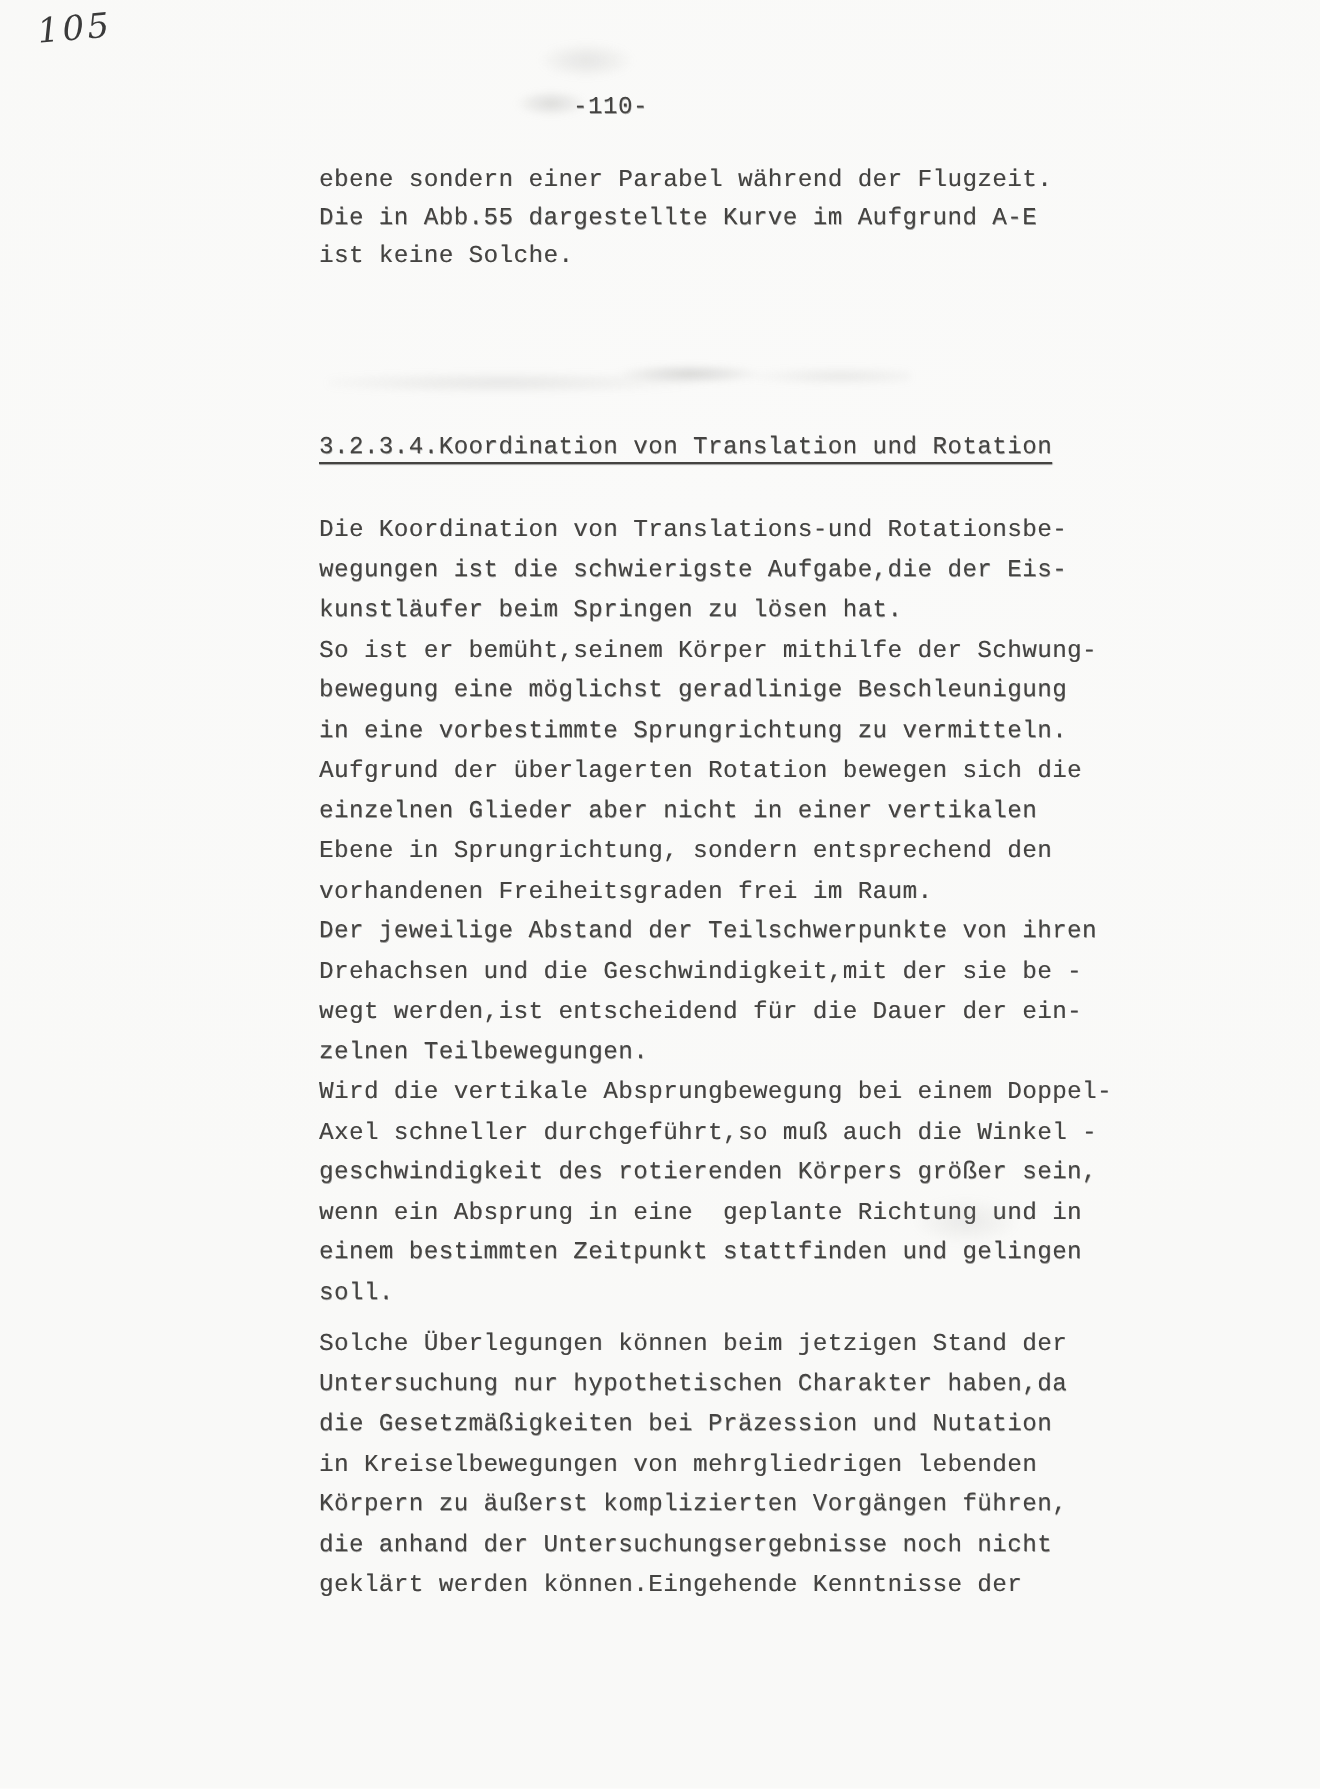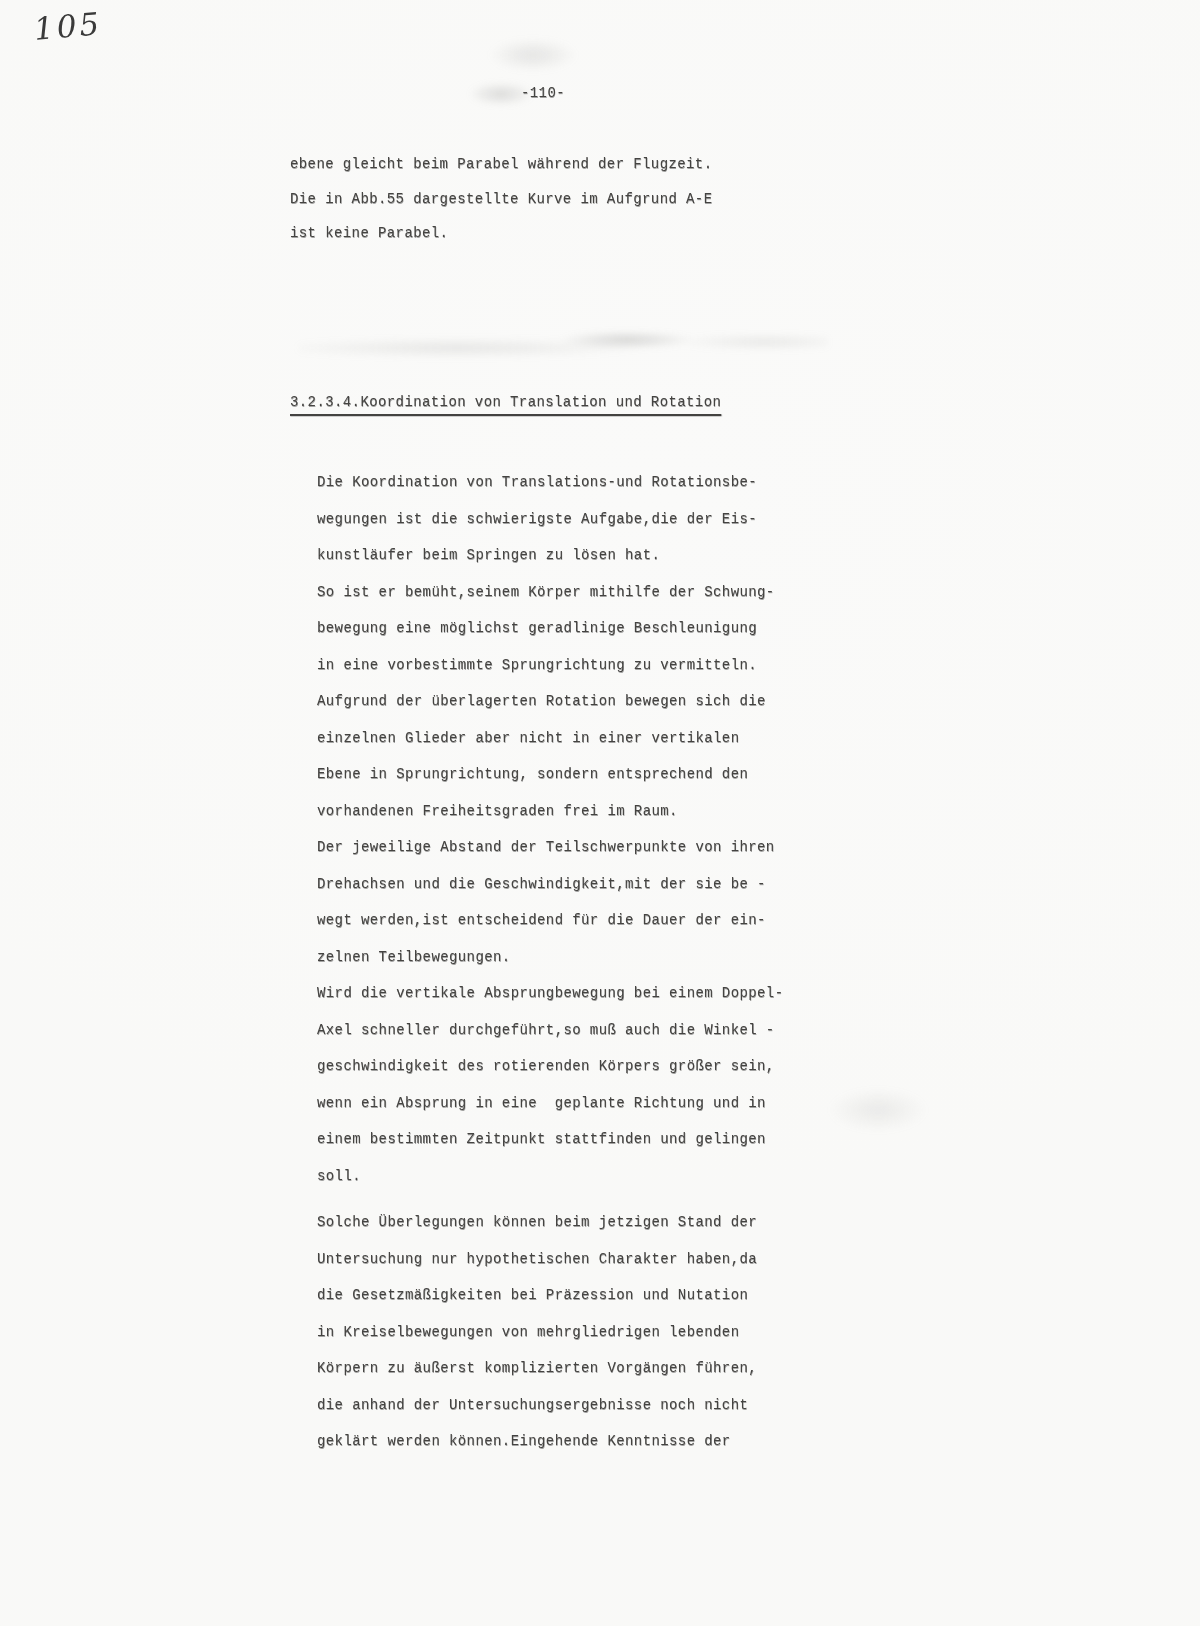--- a/index.html
+++ b/index.html
@@ -15,21 +15,21 @@
   }
   .page {
     position: absolute;
     inset: 0;
     background:
       radial-gradient(ellipse 900px 700px at 55% 30%, rgba(250,250,249,1), rgba(247,247,245,0.6)),
       #fcfcfb;
   }
   .typed {
     font-family: "Liberation Mono", "DejaVu Sans Mono", monospace;
-    font-size: 14px;
+    font-size: 22px;
     letter-spacing: 0.4px;
     color: #444341;
     white-space: pre;
     text-shadow: 0.4px 0.5px 0.6px rgba(55,55,55,0.45);
   }
   .handwritten {
     position: absolute;
     left: 34px;
     top: 8px;
     font-family: "DejaVu Serif", serif;
@@ -54,21 +54,20 @@
     position: absolute;
     left: 290px;
     top: 394px;
     text-decoration: underline;
     text-decoration-thickness: 2px;
     text-underline-offset: 8px;
   }
   .para {
     position: absolute;
     left: 290px;
-    margin-left: 27px;
   }
   .para .line { line-height: 36.5px; }
   .para1 { top: 464px; }
   .para2 { top: 1204px; }
   .smudge {
     position: absolute;
     pointer-events: none;
     filter: blur(3px);
   }
   .smudge-a {
@@ -96,21 +95,21 @@
 
 <div class="page">
 
   <div class="handwritten">105</div>
 
   <div class="smudge smudge-a"></div>
   <div class="smudge smudge-b"></div>
 
   <div class="pagenum typed">-110-</div>
 
-  <div class="intro typed"><div class="line">ebene gleicht beim Parabel während der Flugzeit.</div><div class="line">Die in Abb.55 dargestellte Kurve im Aufgrund A-E</div><div class="line">ist keine Parabel.</div></div>
+  <div class="intro typed"><div class="line">ebene sondern einer Parabel während der Flugzeit.</div><div class="line">Die in Abb.55 dargestellte Kurve im Aufgrund A-E</div><div class="line">ist keine Solche.</div></div>
 
   <div class="smudge smudge-c"></div>
 
   <div class="heading typed">3.2.3.4.Koordination von Translation und Rotation</div>
 
   <div class="para para1 typed"><div class="line">Die Koordination von Translations-und Rotationsbe-</div><div class="line">wegungen ist die schwierigste Aufgabe,die der Eis-</div><div class="line">kunstläufer beim Springen zu lösen hat.</div><div class="line">So ist er bemüht,seinem Körper mithilfe der Schwung-</div><div class="line">bewegung eine möglichst geradlinige Beschleunigung</div><div class="line">in eine vorbestimmte Sprungrichtung zu vermitteln.</div><div class="line">Aufgrund der überlagerten Rotation bewegen sich die</div><div class="line">einzelnen Glieder aber nicht in einer vertikalen</div><div class="line">Ebene in Sprungrichtung, sondern entsprechend den</div><div class="line">vorhandenen Freiheitsgraden frei im Raum.</div><div class="line">Der jeweilige Abstand der Teilschwerpunkte von ihren</div><div class="line">Drehachsen und die Geschwindigkeit,mit der sie be -</div><div class="line">wegt werden,ist entscheidend für die Dauer der ein-</div><div class="line">zelnen Teilbewegungen.</div><div class="line">Wird die vertikale Absprungbewegung bei einem Doppel-</div><div class="line">Axel schneller durchgeführt,so muß auch die Winkel -</div><div class="line">geschwindigkeit des rotierenden Körpers größer sein,</div><div class="line">wenn ein Absprung in eine  geplante Richtung und in</div><div class="line">einem bestimmten Zeitpunkt stattfinden und gelingen</div><div class="line">soll.</div></div>
 
   <div class="smudge smudge-d"></div>
 
   <div class="para para2 typed"><div class="line">Solche Überlegungen können beim jetzigen Stand der</div><div class="line">Untersuchung nur hypothetischen Charakter haben,da</div><div class="line">die Gesetzmäßigkeiten bei Präzession und Nutation</div><div class="line">in Kreiselbewegungen von mehrgliedrigen lebenden</div><div class="line">Körpern zu äußerst komplizierten Vorgängen führen,</div><div class="line">die anhand der Untersuchungsergebnisse noch nicht</div><div class="line">geklärt werden können.Eingehende Kenntnisse der</div></div>

